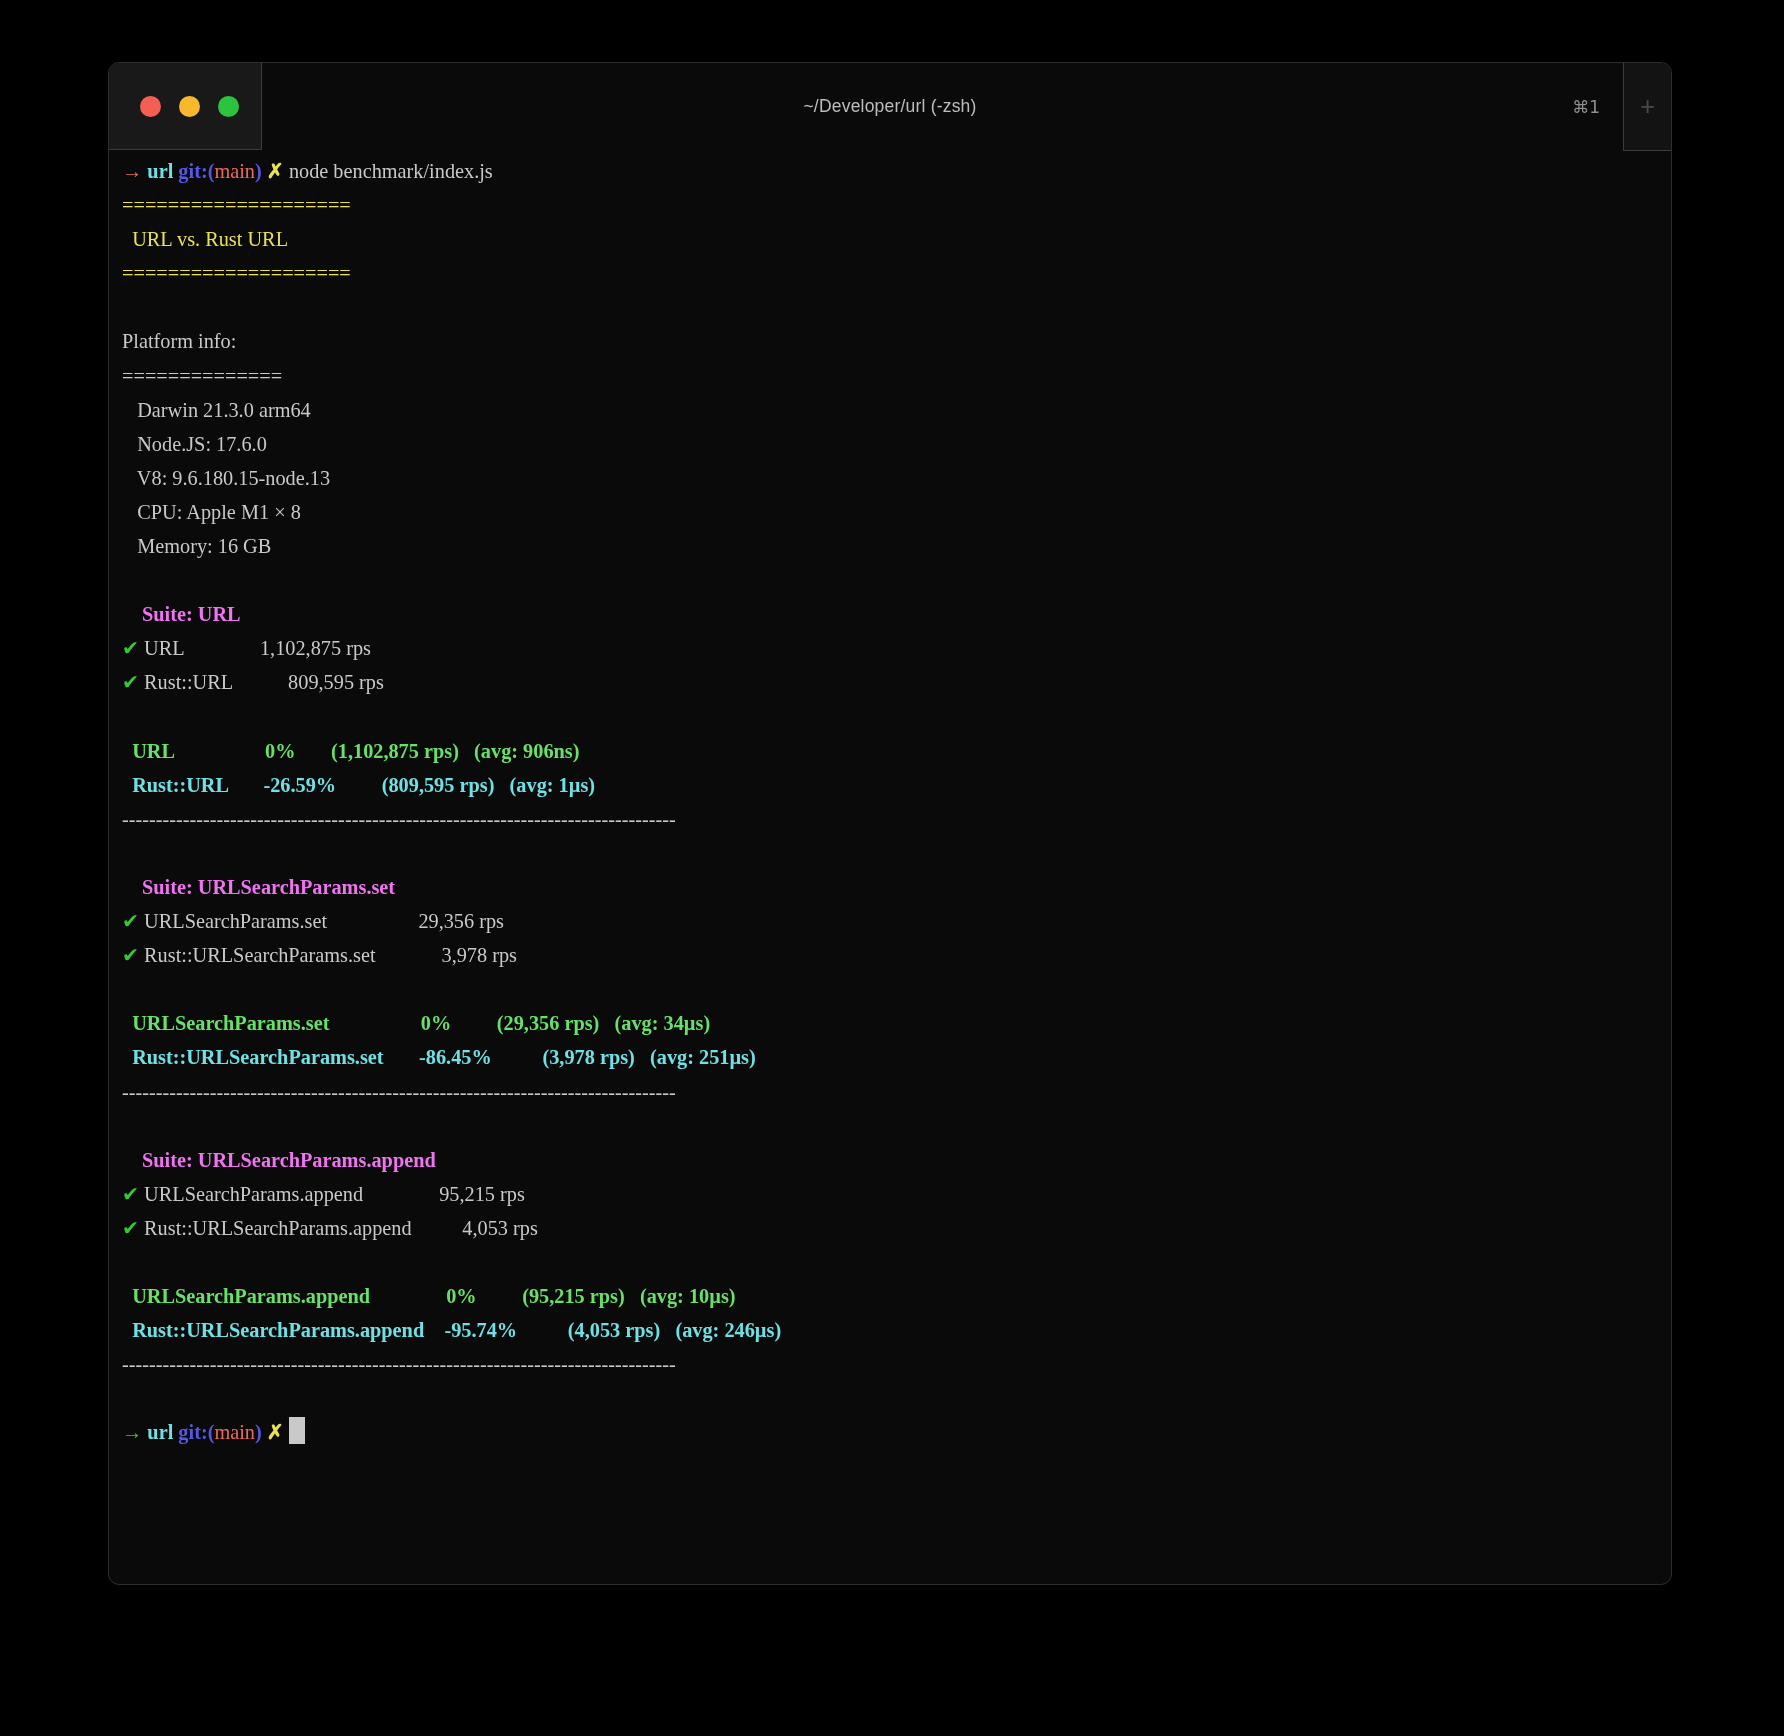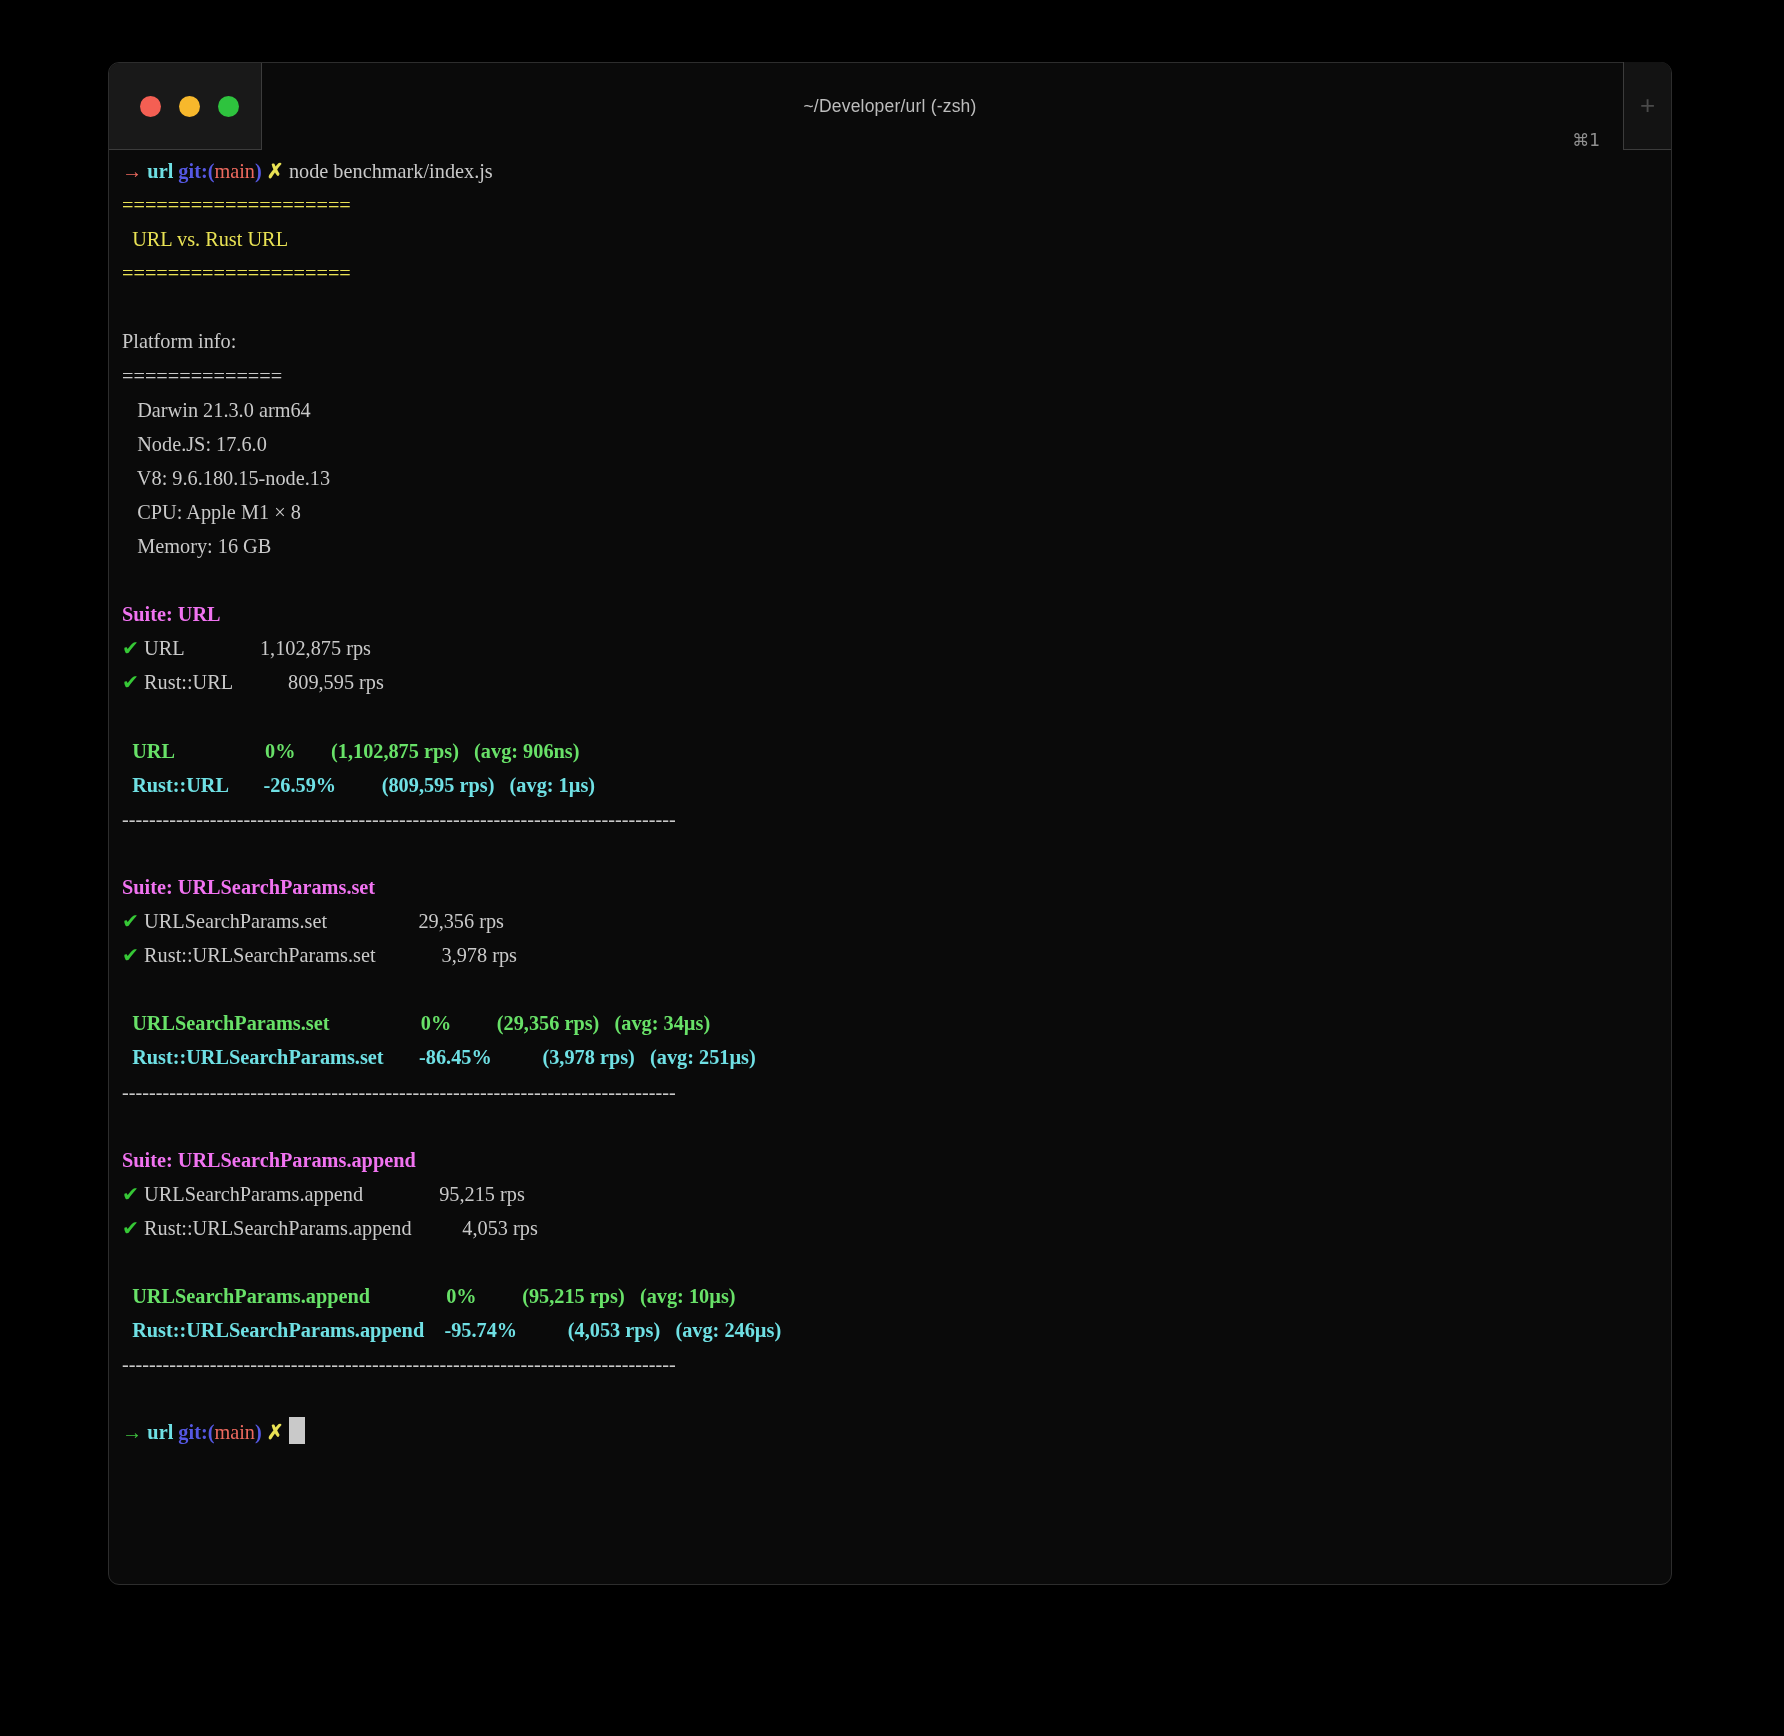--- a/index.html
+++ b/index.html
@@ -12,21 +12,21 @@
   .window{
     position:absolute;left:108px;top:62px;
     width:1564px;height:1523px;
     background:#0a0a0a;
     border:1px solid #2d2d2d;
     border-radius:11px;
     box-sizing:border-box;
   }
   .titlebar{
     position:relative;height:87px;
-    display:flex;align-items:flex-end;
+    display:flex;align-items:center;
   }
   .tab-lights{
     width:153px;height:87px;flex:0 0 auto;
     background:#191919;
     border-right:1px solid #3c3c3c;
     border-bottom:1px solid #3c3c3c;
     border-top-left-radius:10px;
     display:flex;align-items:center;
     padding-left:31px;gap:18px;box-sizing:border-box;
   }
@@ -61,21 +61,21 @@
     font-family:"DejaVu Sans Mono","DejaVu Sans","Liberation Mono",monospace;
     font-size:20.3px;
     line-height:34.1px;
     color:var(--fg);
     white-space:pre;
   }
   .line{min-height:34.1px;font-family:Liberation Serif, serif;}
   .b{font-weight:700;}
   .c-fg{color:var(--fg);}
   .c-yellow{color:var(--yellow);}
-  .c-magenta{color:var(--magenta);}
+  .c-magenta{color:var(--magenta);margin-left:20px;}
   .c-green{color:var(--green);margin-top:16px;}
   .c-cyan{color:var(--cyan);}
   .c-red{color:var(--red);}
   .c-blue{color:var(--blue);}
   .c-check{color:var(--check);}
   .c-agreen{color:var(--agreen);}
   .cursor-block{
     display:inline-block;width:16px;height:27px;
     background:var(--cursor);vertical-align:-5px;
   }

